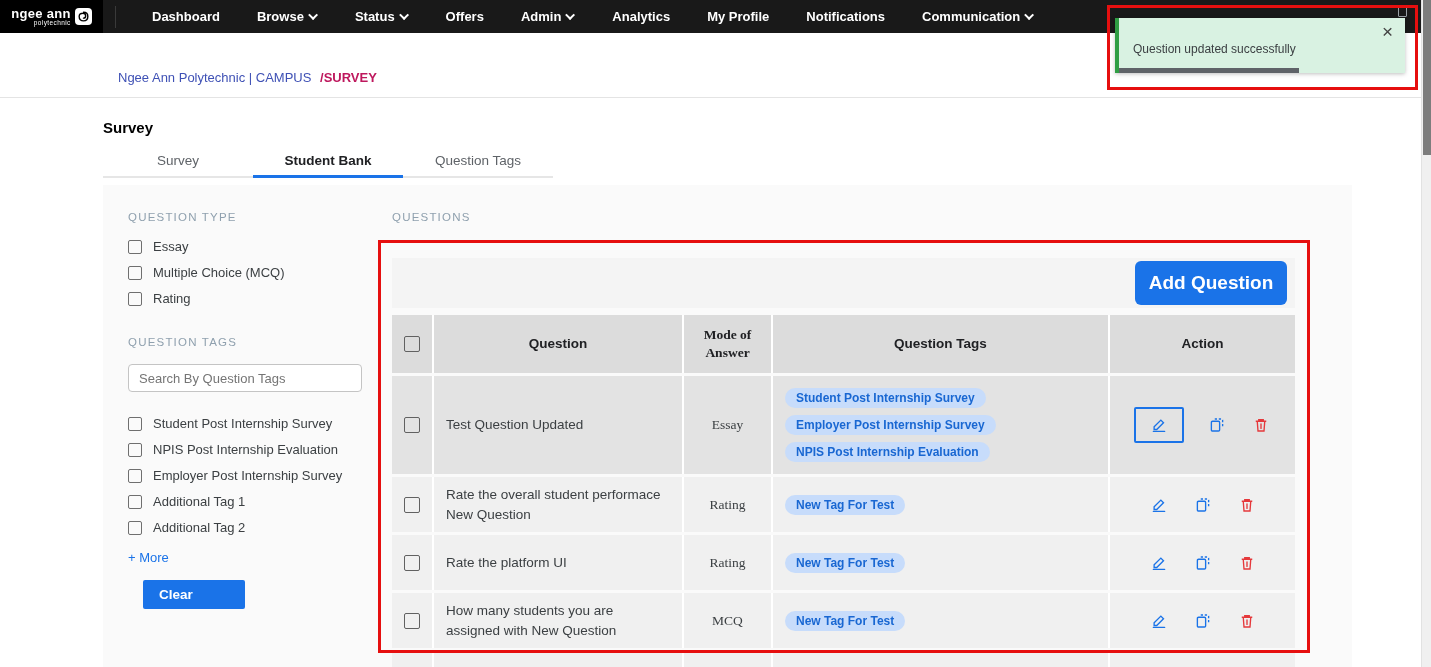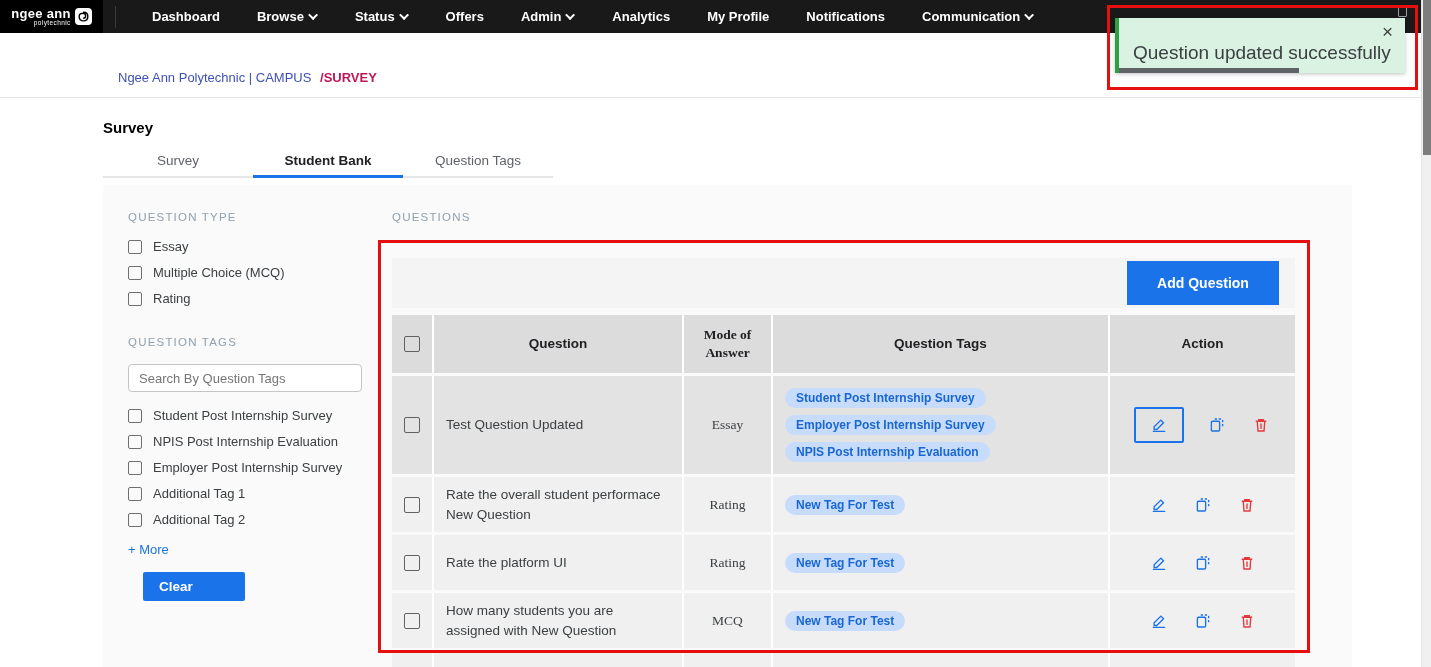--- a/index.html
+++ b/index.html
@@ -24,21 +24,21 @@
   
   #scrollbar { position:absolute; right:0; top:0; width:10px; height:667px; background:#f0f0f0; border-left:1px solid #e2e2e2; z-index:30; }
   #scroll-thumb { position:absolute; left:1px; top:0; width:8px; height:155px; background:#7d7d7d; }
 
   
   .annot { position:absolute; border:3px solid #e60f0f; z-index:40; pointer-events:none; }
   #annot-toast { left:1107px; top:5px; width:311px; height:85px; }
   #annot-table { left:378px; top:240px; width:932px; height:413px; }
   #toast { position:absolute; left:1115px; top:18px; width:290px; height:55px; background:#d9f2e2;
     border-left:4px solid #2f9e44; z-index:41; box-shadow:0 1px 4px rgba(0,0,0,.25); }
-  #toast-msg { position:absolute; left:14px; top:24px; font-size:19px; color:#3c4043; }
+  #toast-msg { position:absolute; left:14px; top:24px; font-size:12px; color:#3c4043; }
   #toast-close { position:absolute; right:12px; top:4px; font-size:19px; color:#444; cursor:pointer; line-height:1; }
   #toast-progress { position:absolute; left:0; bottom:0; height:5px; width:63%; background:#5f6368; }
   #corner-icon { position:absolute; left:1398px; top:6px; width:9px; height:11px;
     border:1.5px solid #9aa0a6; border-radius:1px; z-index:6; }
 
   
   #breadcrumb { position:absolute; left:118px; top:70px; font-size:13px; z-index:2; }
   #breadcrumb .bc-root { color:#3f51b5; cursor:pointer; }
   #breadcrumb .bc-current { color:#be185d; font-weight:bold; margin-left:5px; }
   #top-divider { position:absolute; left:0; top:97px; width:1431px; height:1px; background:#e4e4e4; }
@@ -53,34 +53,34 @@
   #panel { position:absolute; left:103px; top:185px; width:1249px; height:482px; background:#fafafa; }
 
   
   #sidebar { position:absolute; left:25px; top:26px; width:260px; }
   .side-heading { font-size:11.5px; letter-spacing:1.2px; color:#8fa0ae; margin-bottom:16px; }
   .cb-row { display:flex; align-items:center; gap:11px; margin-bottom:11px; cursor:pointer; }
   .cb { width:14px; height:14px; border:1.5px solid #6f6f6f; border-radius:2px; background:transparent; flex:none; }
   .cb-label { font-size:13px; color:#3c4043; }
   #tags-heading { margin-top:30px; }
   #tag-search { width:234px; height:28px; border:1px solid #c4c4c4; border-radius:4px; background:#fff;
-    font-size:13px; color:#15803d; padding:0 10px; margin-bottom:16px;
+    font-size:13px; color:#15803d; padding:0 10px; margin-bottom:24px;
     font-family:"Liberation Sans","DejaVu Sans",sans-serif; }
   #tag-search::placeholder { color:#757575; }
   #more-link { font-size:13px; color:#1a73e8; cursor:pointer; margin-top:4px; display:inline-block; }
   #clear-btn { display:block; margin:14px 0 0 15px; width:102px; height:29px; background:#1a73e8; color:#fff;
     font-size:13.5px; font-weight:bold; border:none; border-radius:2px; text-align:left; padding-left:16px; cursor:pointer;
     font-family:"Liberation Sans","DejaVu Sans",sans-serif; }
 
   
   #questions-heading { position:absolute; left:289px; top:26px; font-size:11.5px; letter-spacing:1.2px; color:#8fa0ae; }
   #qtable { position:absolute; left:289px; top:73px; width:903px; }
   #q-toolbar { height:50px; background:#f4f4f4; position:relative; margin-bottom:7px; }
-  #add-btn { position:absolute; right:16px; top:3px; width:152px; height:44px; background:#1a73e8; color:#fff;
-    font-size:14px; font-weight:bold; border:none; border-radius:0; cursor:pointer;
+  #add-btn { position:absolute; right:8px; top:3px; width:152px; height:44px; background:#1a73e8; color:#fff;
+    font-size:19px; font-weight:bold; border:none; border-radius:6px; cursor:pointer;
     font-family:"Liberation Sans","DejaVu Sans",sans-serif; }
   .trow { display:flex; margin-bottom:3px; }
   .tcell { border-right:2px solid #fff; display:flex; align-items:center; }
   .tcell:last-child { border-right:none; }
   .col-cb { width:42px; justify-content:center; }
   .col-q { width:250px; padding:8px 12px; font-size:13.5px; color:#3c4043; line-height:1.45; }
   .col-mode { width:89px; justify-content:center; font-size:13.5px; color:#3c4043; text-align:center;font-family:Liberation Serif, serif; }
   .col-tags { width:337px; padding:8px 12px; flex-direction:column; align-items:flex-start; justify-content:center; gap:7px; }
   .col-action { flex:1; justify-content:center; gap:22px; }
   #q-header .tcell { background:#dcdcdc; min-height:58px; justify-content:center;

